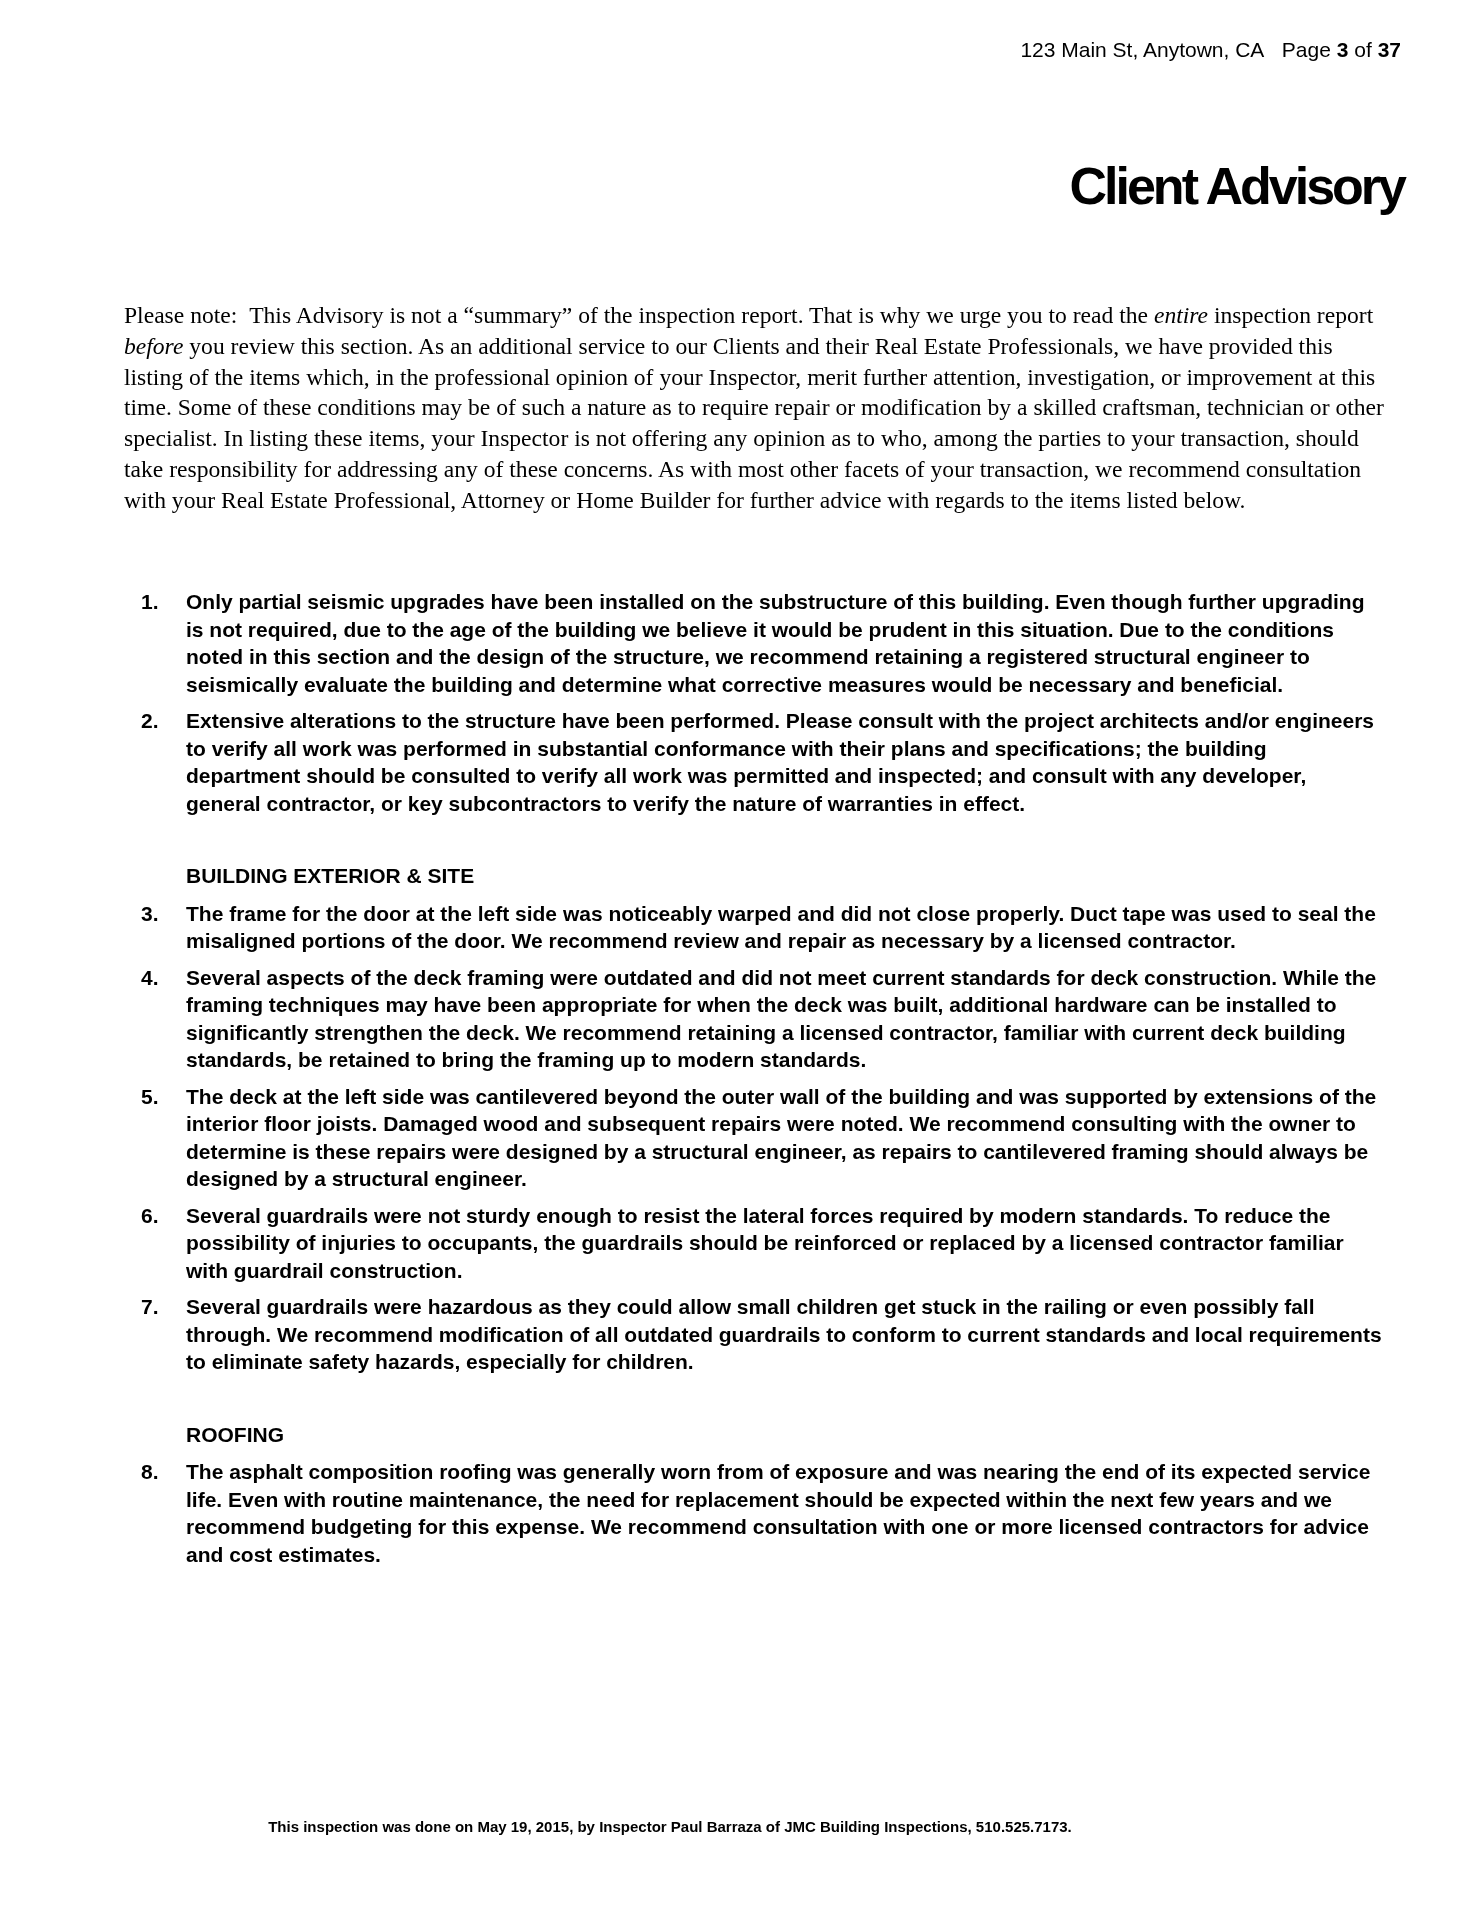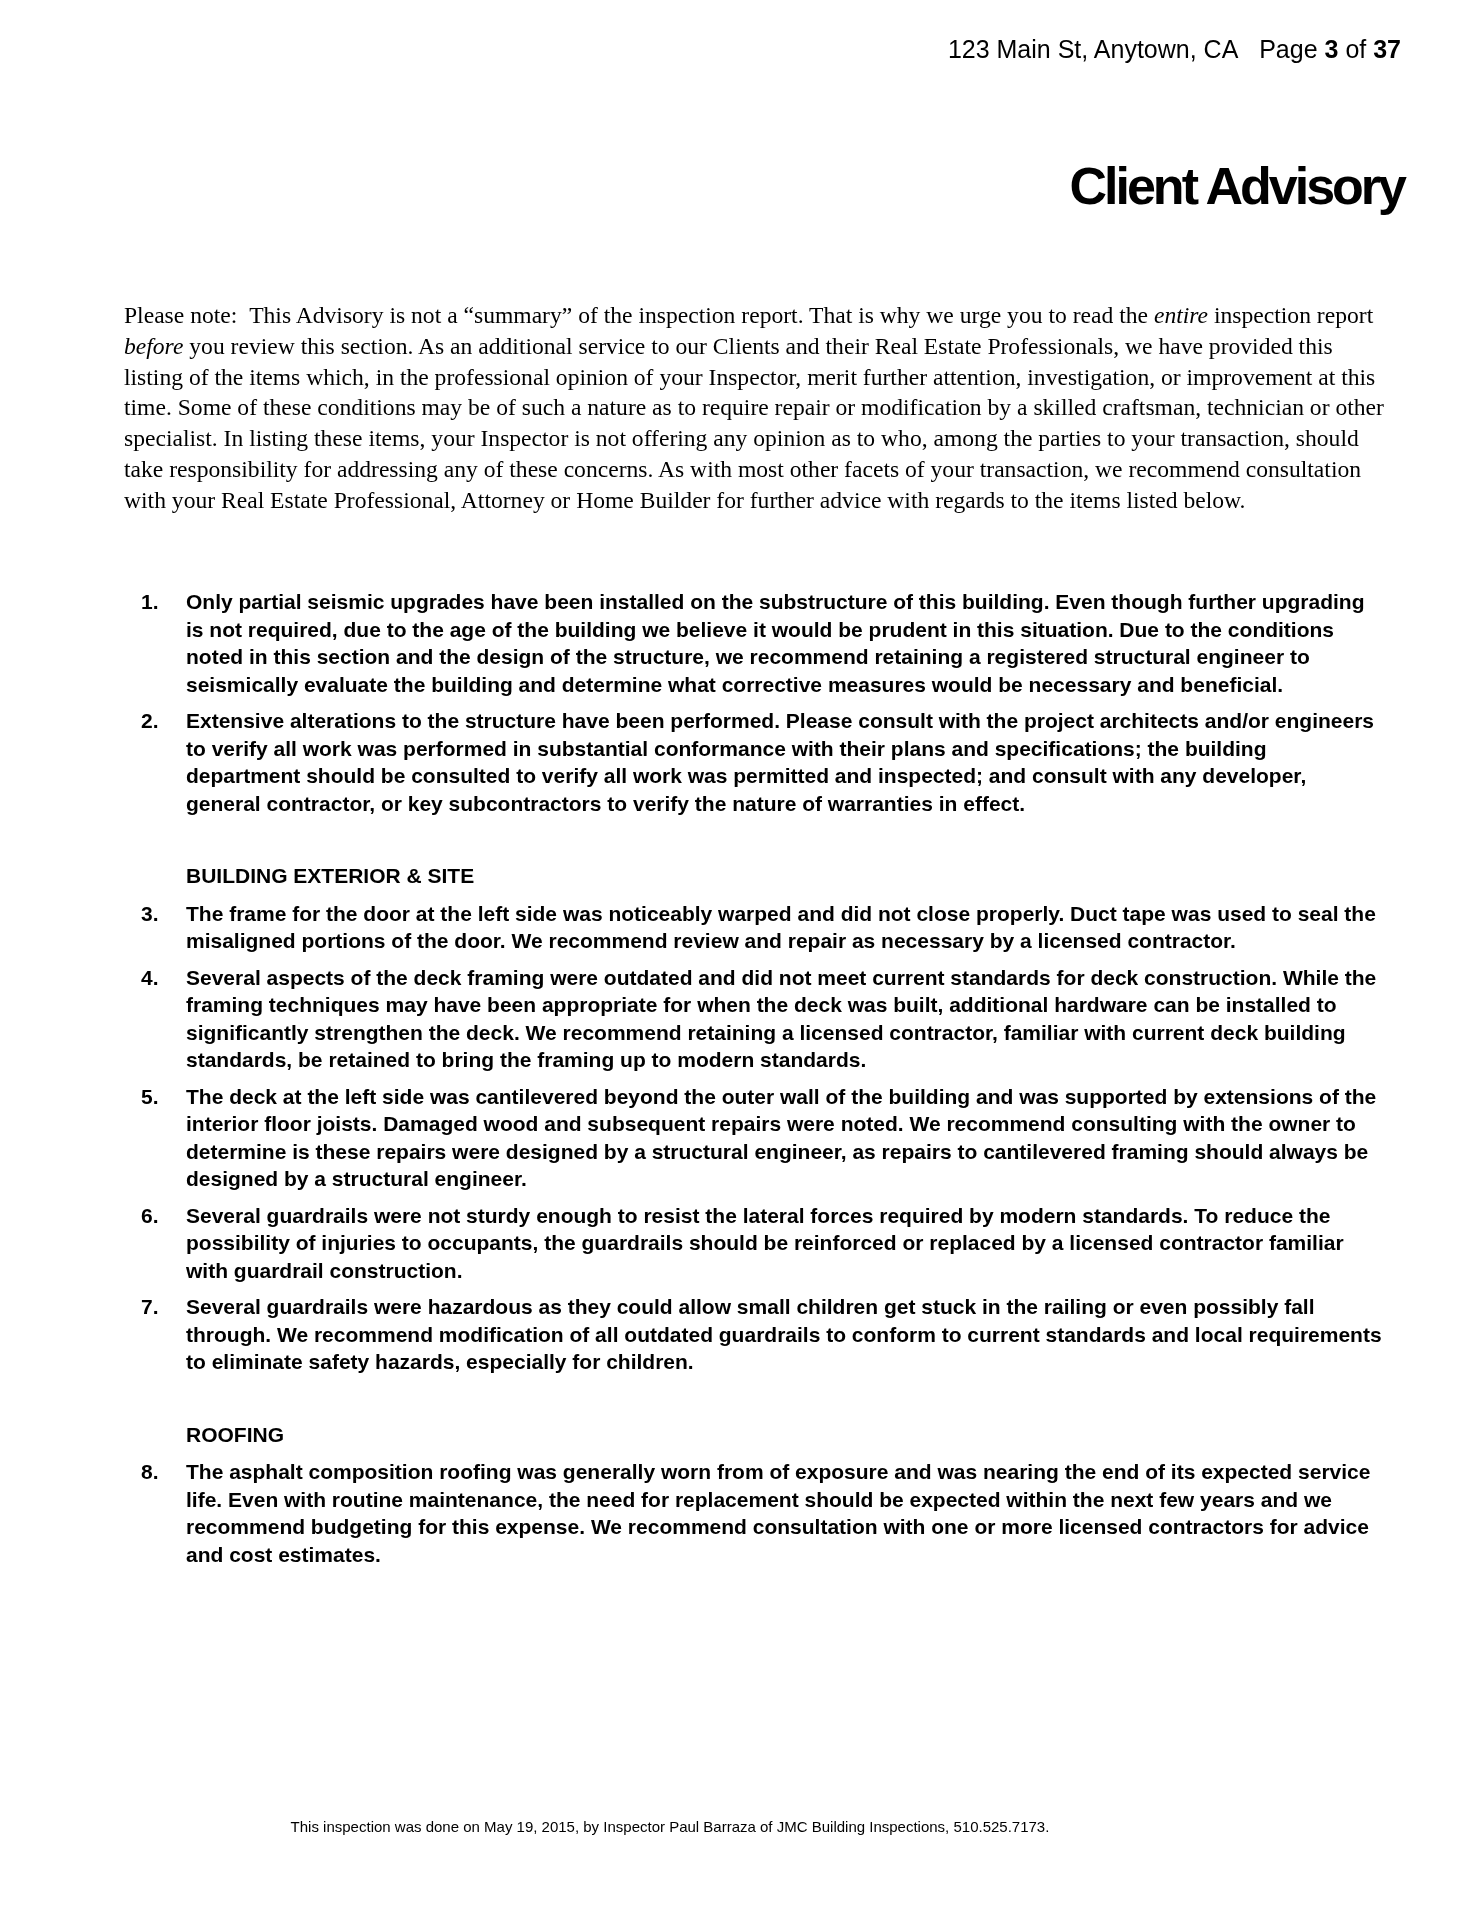--- a/index.html
+++ b/index.html
@@ -13,21 +13,21 @@
       position: relative;
       overflow: hidden;
       color: #000000;
     }
     .header {
       position: absolute;
       right: 83px;
       top: 36px;
       text-align: right;
       font-family: "Liberation Sans", sans-serif;
-      font-size: 25px;
+      font-size: 21px;
       line-height: 27px;
     }
     .header b { font-weight: bold; }
     .header i { font-style: italic; }
     .title {
       position: absolute;
       right: 80px;
       top: 146px;
       font-family: Liberation Sans, sans-serif;
       font-weight: bold;
@@ -79,20 +79,21 @@
     }
     .footer {
       position: absolute;
       left: 0;
       width: 1340px;
       top: 1817px;
       text-align: center;
       font-family: "Liberation Sans", sans-serif;
       font-size: 15px;
       line-height: 20px;
+      font-weight: bold;
     }
   </style>
 </head>
 <body>
 
 <div class="header">
   <div>
     <span>123 Main St, Anytown, CA</span>&nbsp;&nbsp;&nbsp;<span>Page</span> <b>3</b> <span>of</span> <b>37</b>
   </div>
 </div>

